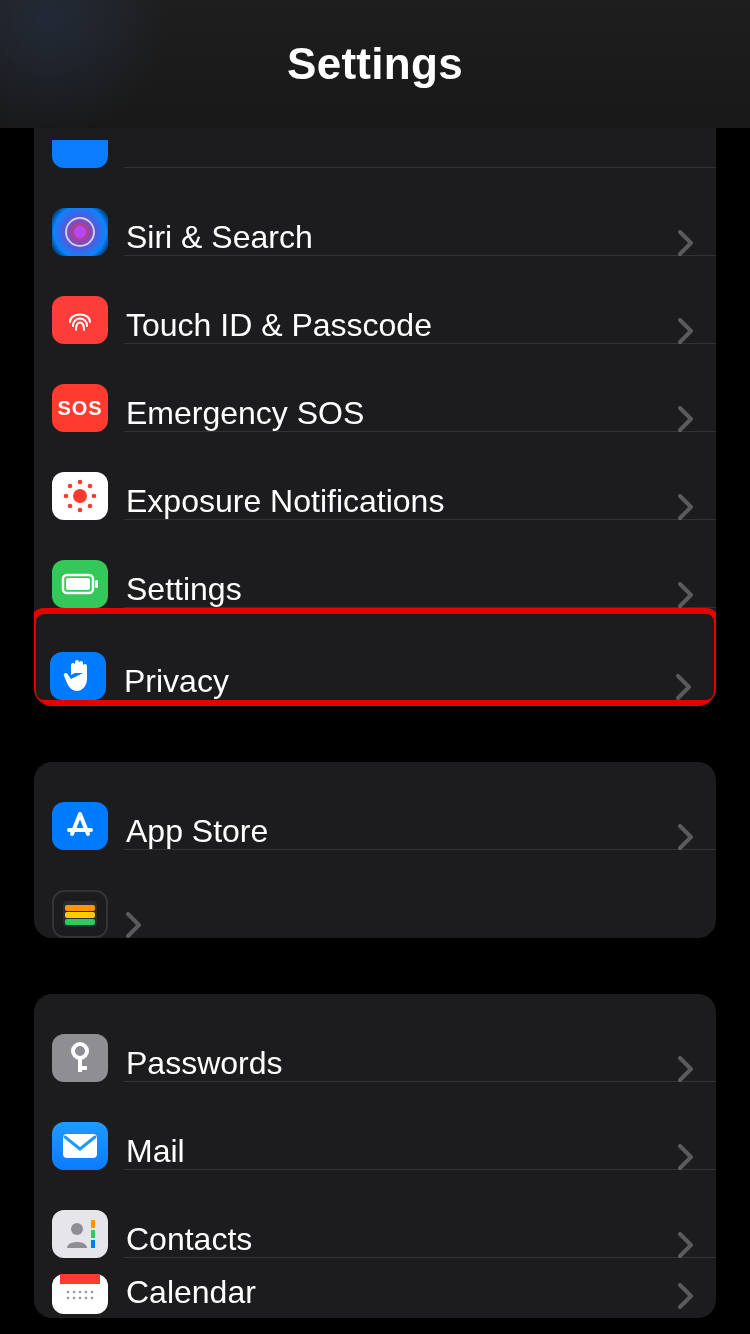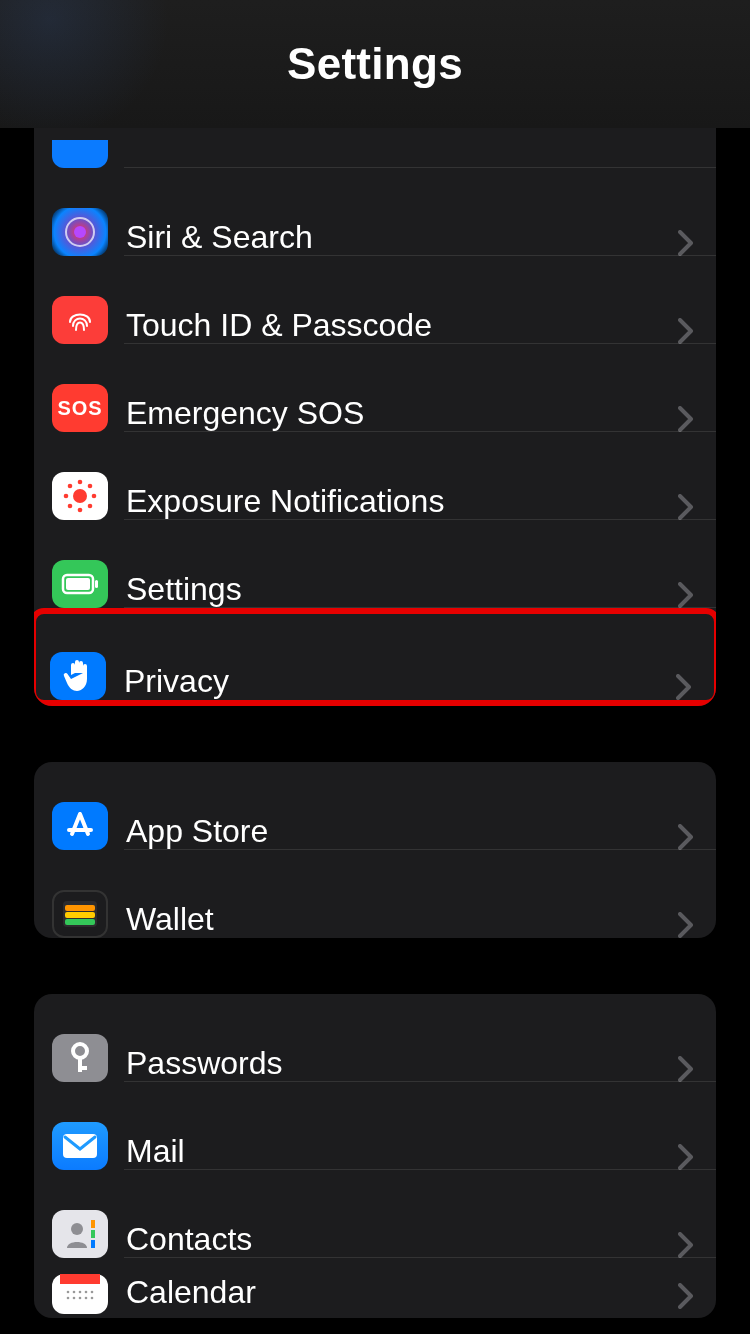--- a/index.html
+++ b/index.html
@@ -227,21 +227,20 @@
     </div>
     <div class="row">
       <div class="icon-box" style="background:#1c1c1e;border:2px solid #333;">
         <svg width="40" height="34" viewBox="0 0 40 34">
             <rect x="3" y="4" width="34" height="26" rx="4" fill="#2c2c2e"></rect>
             <rect x="5" y="8" width="30" height="6" rx="2" fill="#ff9500"></rect>
             <rect x="5" y="15" width="30" height="6" rx="2" fill="#ffcc00"></rect>
             <rect x="5" y="22" width="30" height="6" rx="2" fill="#34c759"></rect>
           </svg>
       </div>
-      <div class="label">Wallet</div>
       <div class="chevron">
           <svg width="16" height="26" viewBox="0 0 16 26">
             <path d="M2 2 L13 13 L2 24" stroke="#5a5a5e" stroke-width="4" fill="none" stroke-linecap="round" stroke-linejoin="round"></path>
           </svg>
         </div>
     </div>
   </div>
 
   <div class="group">
     <div class="row divider">

